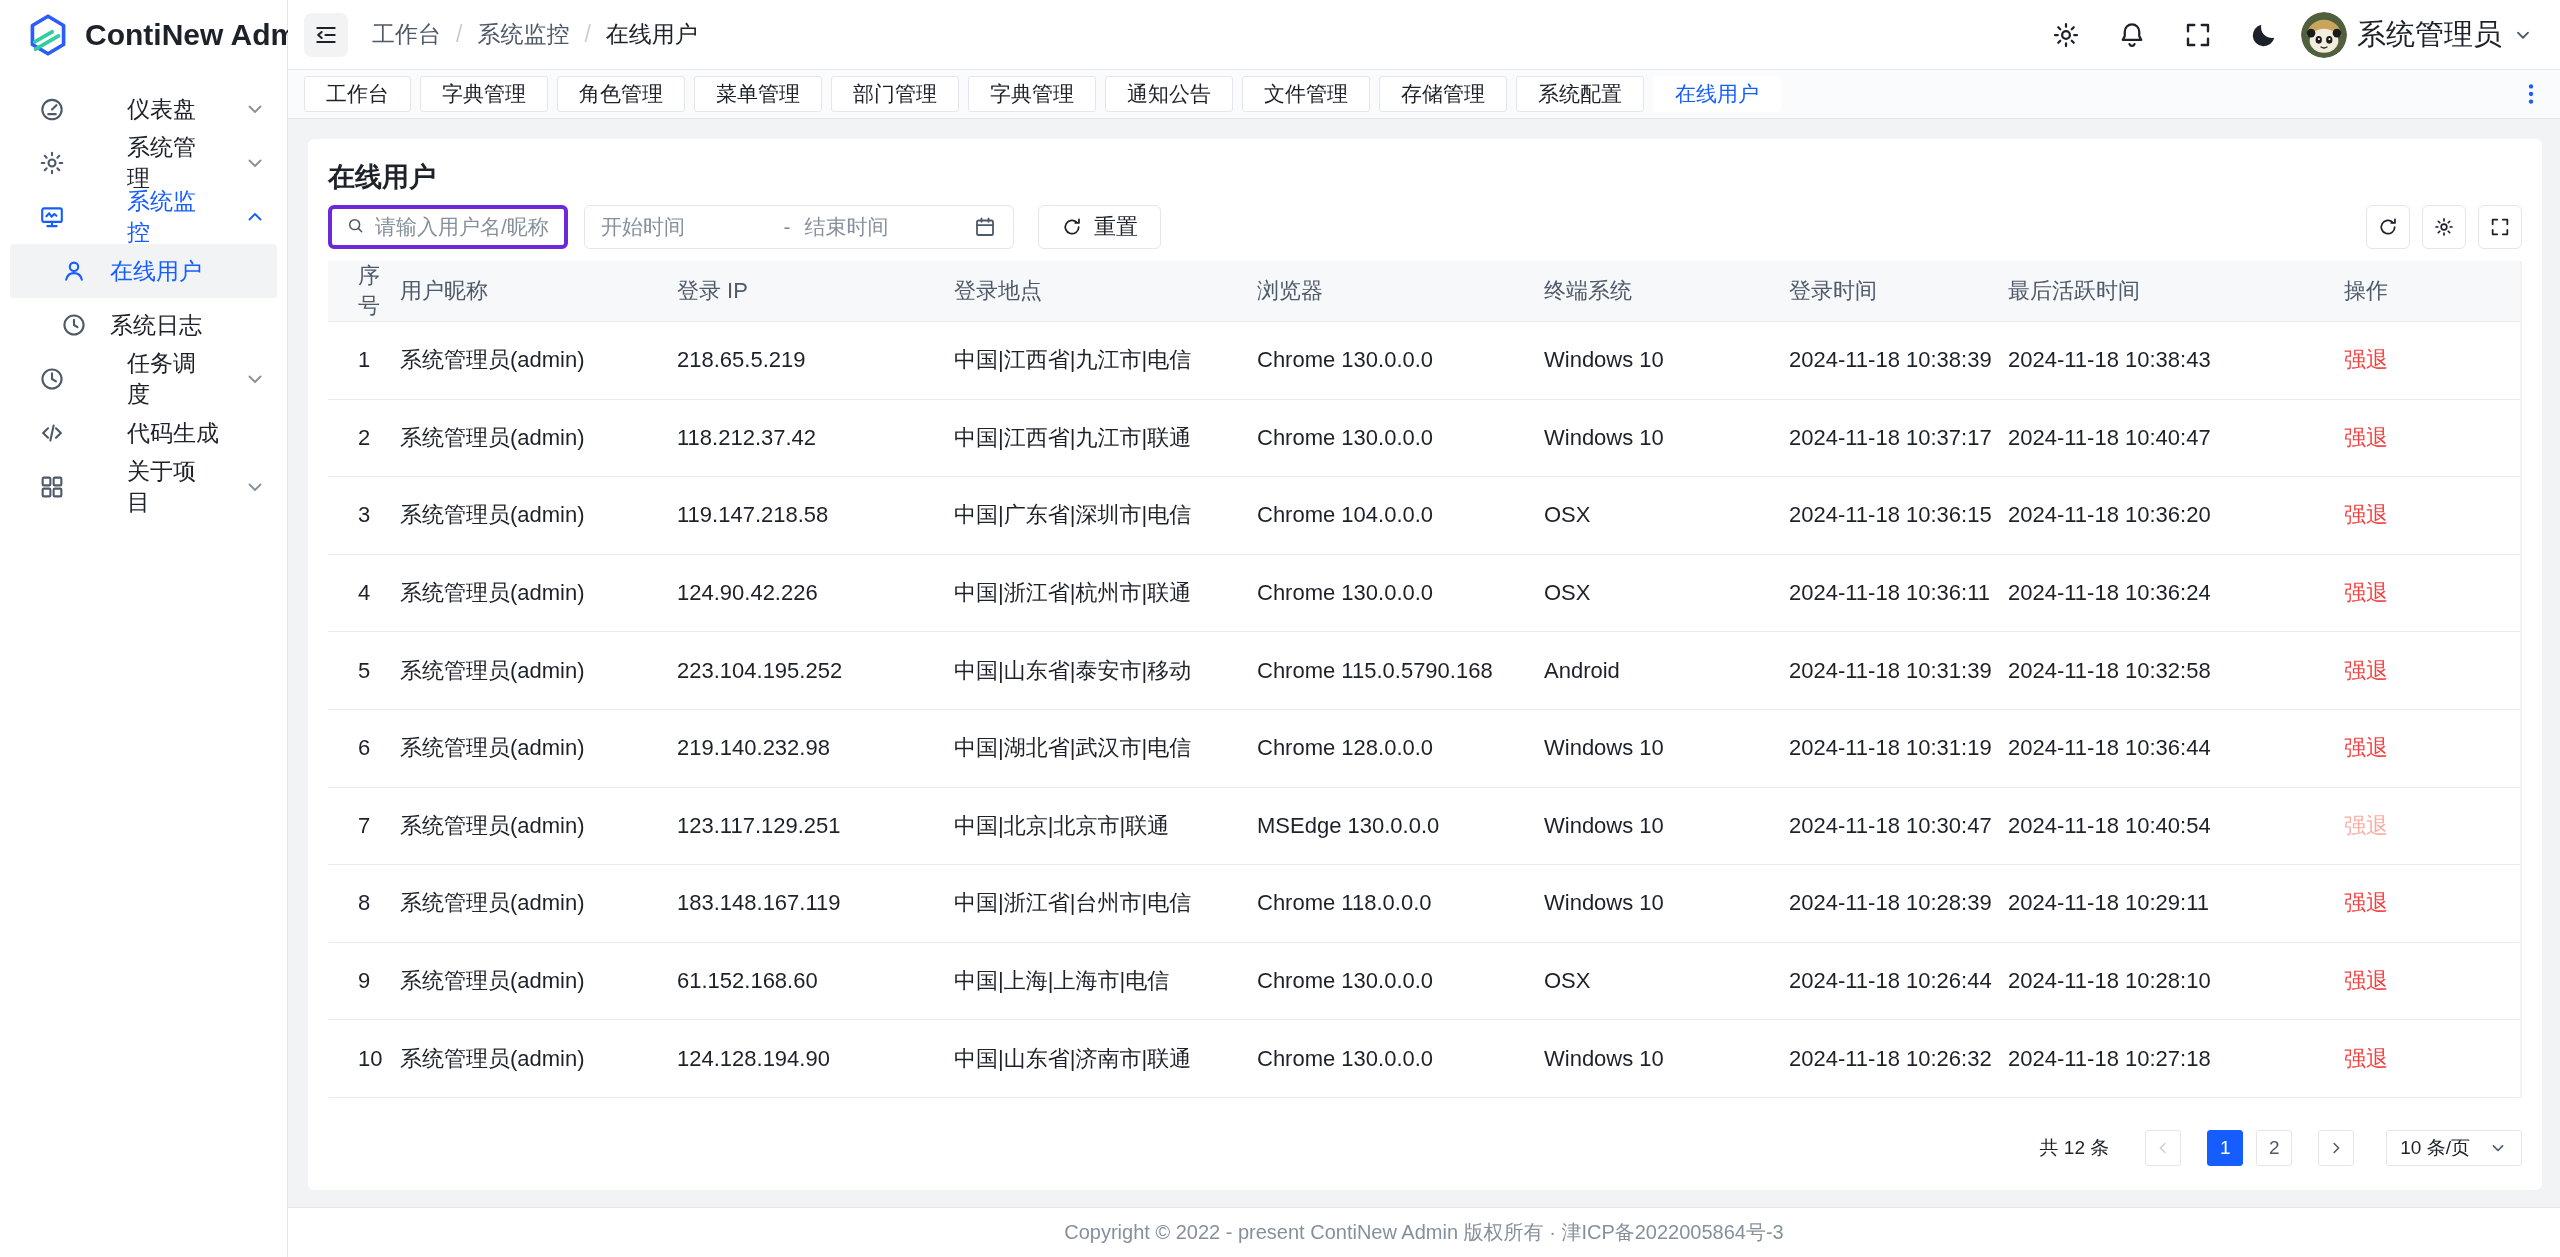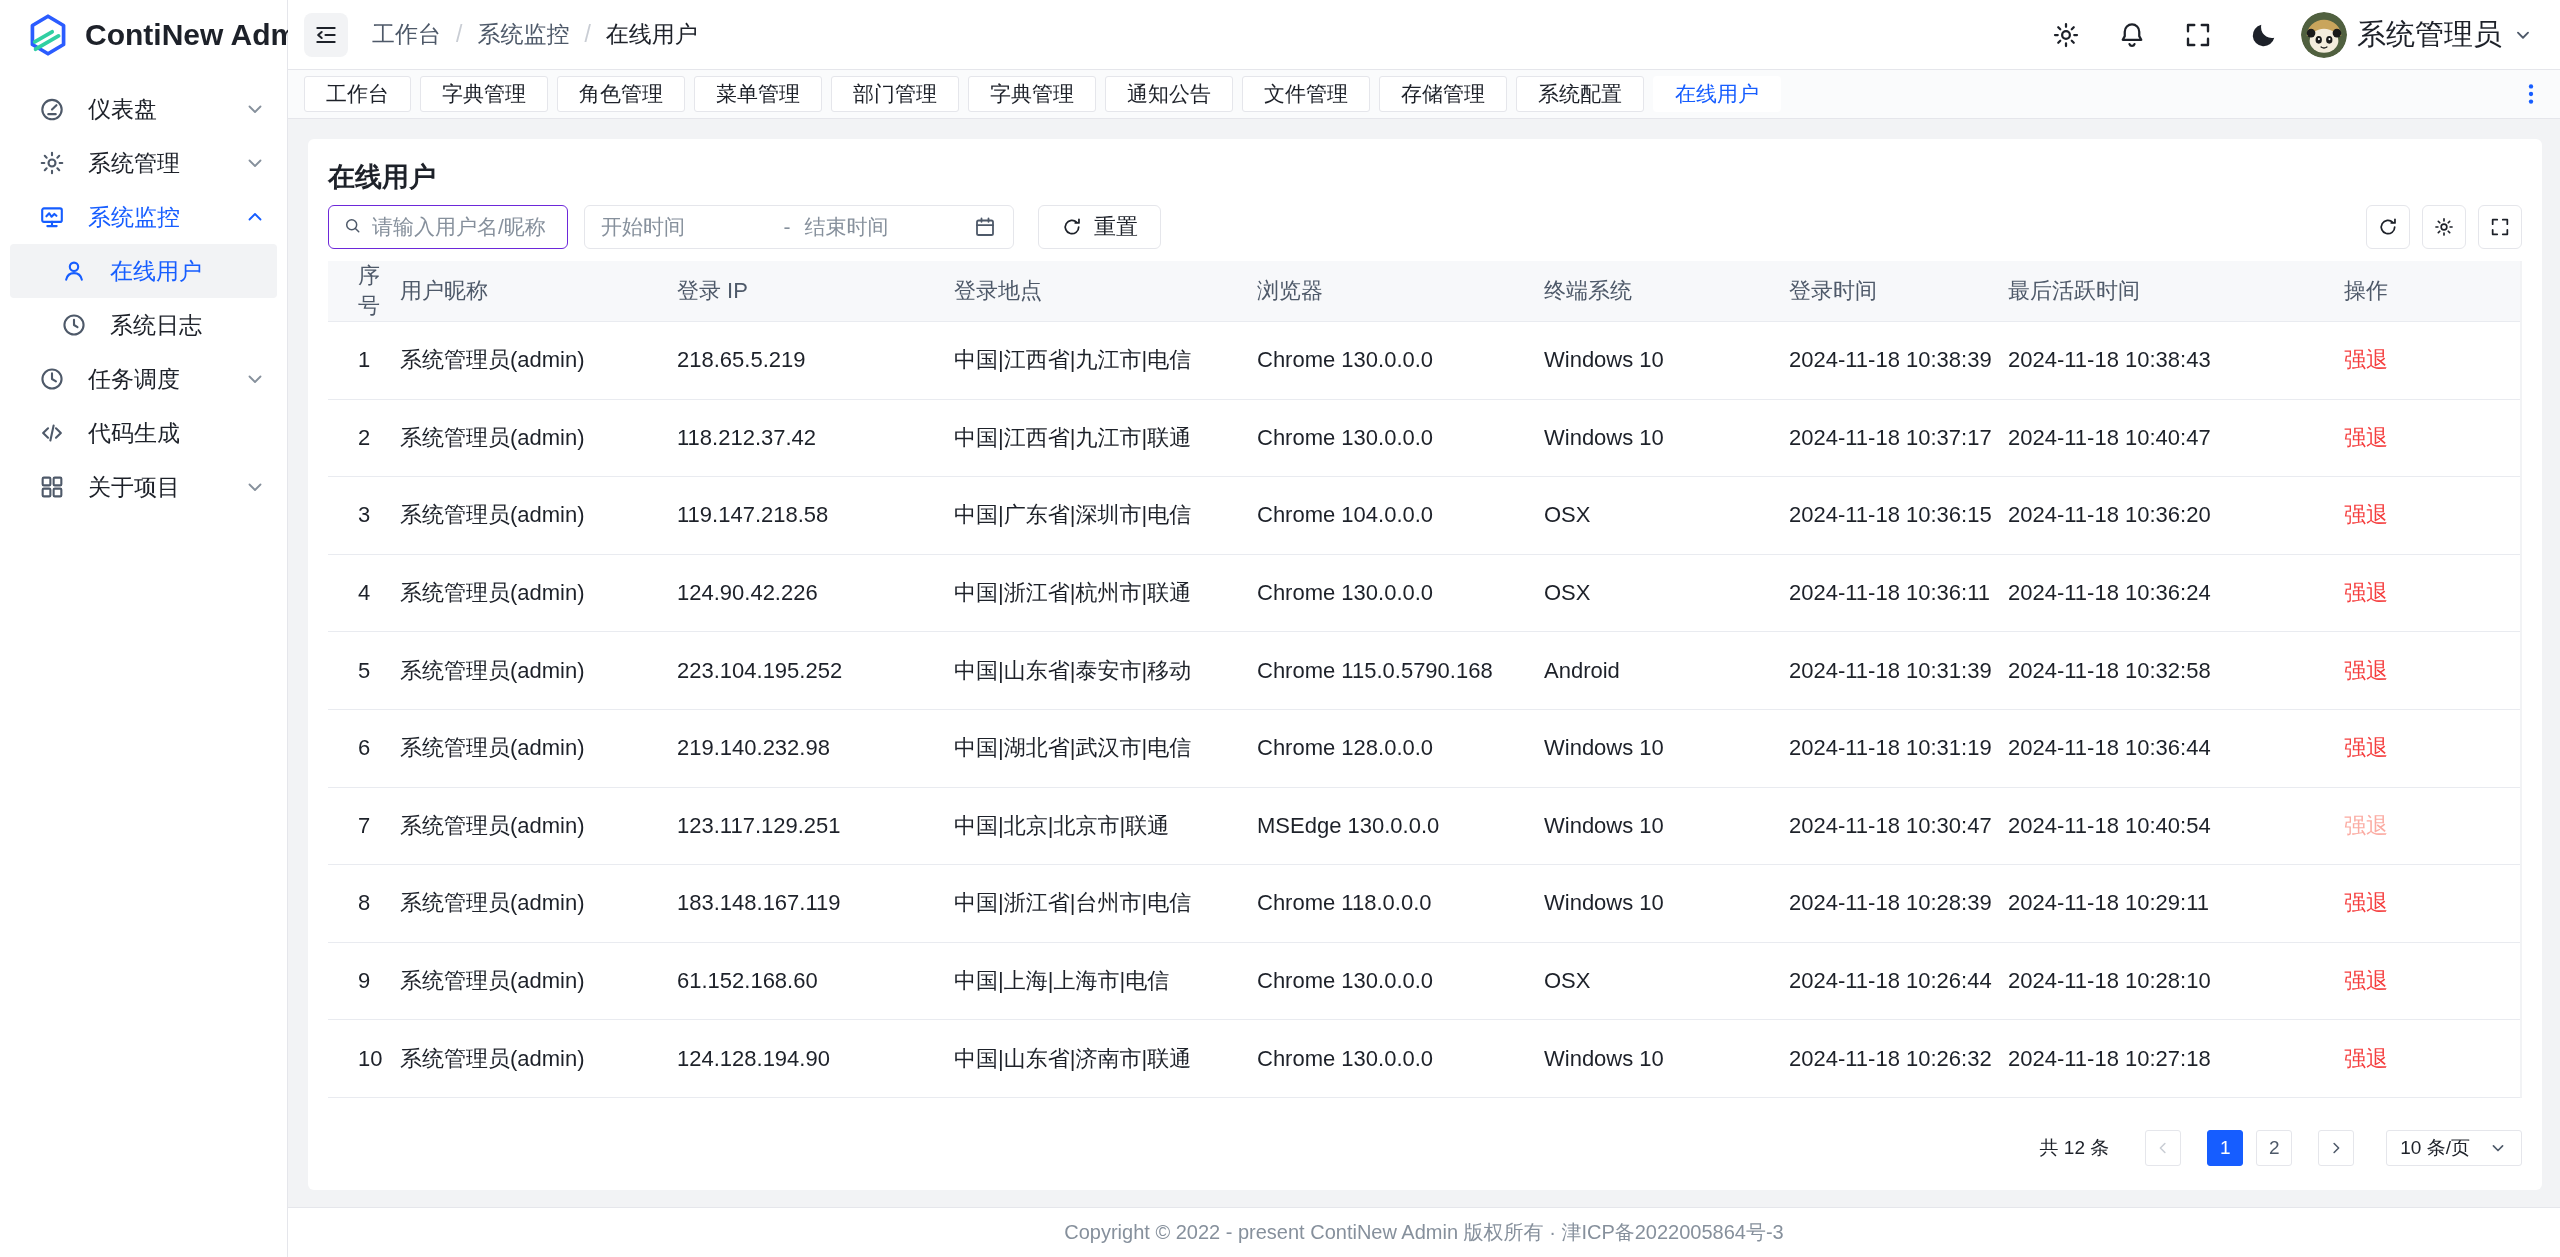--- a/index.html
+++ b/index.html
@@ -9,21 +9,21 @@
     color:#1d2129; background:#f2f3f5; overflow:hidden;
   }
   svg { display:block; }
   .app { display:flex; width:2560px; height:1257px; }
 
   
   .sidebar { width:288px; min-width:288px; background:#fff; border-right:1px solid #e5e6eb; display:flex; flex-direction:column; }
   .logo-row { height:70px; display:flex; align-items:center; padding-left:26px; gap:15px; }
   .logo-title { font-size:30px; font-weight:700; white-space:nowrap; }
   .menu { padding-top:12px; }
-  .menu-item { height:54px; display:flex; align-items:center; padding:0 20px 0 38px; font-size:23px; color:#1d2129; cursor:pointer; }
+  .menu-item { height:54px; display:flex; align-items:center; padding:0 20px 0 38px; font-size:23px; color:#1d2129; cursor:pointer;gap:39px; }
   .menu-item .mi-icon { width:28px; height:28px; margin-right:22px; color:#4e5969; }
   .menu-item .mi-label { flex:1; }
   .menu-item .chev { width:24px; height:24px; color:#86909c; }
   .menu-item.active-parent, .menu-item.active-parent .mi-icon, .menu-item.active-parent .chev { color:#165dff; }
   .submenu-item { height:54px; margin:0 10px; border-radius:4px; display:flex; align-items:center; padding-left:50px; font-size:23px; color:#1d2129; cursor:pointer; }
   .submenu-item .mi-icon { width:28px; height:28px; margin-right:22px; color:#4e5969; }
   .submenu-item.active { background:#f2f3f5; color:#165dff; }
   .submenu-item.active .mi-icon { color:#165dff; }
 
   
@@ -45,21 +45,21 @@
   .tab { height:36px; padding:0 21px; display:flex; align-items:center; background:#fff; border:1px solid #e5e6eb; border-radius:3px; font-size:21px; color:#1d2129; white-space:nowrap; cursor:pointer; }
   .tab.active { color:#165dff; border-color:#fff; }
   .tabbar-more { margin-left:auto; width:26px; height:26px; color:#165dff; cursor:pointer; }
 
   .content { flex:1; padding:20px 20px 17px; display:flex; min-height:0; }
   .card { flex:1; background:#fff; border-radius:6px; padding:14px 20px 24px; display:flex; flex-direction:column; min-height:0; }
 
   .page-title { font-size:27px; font-weight:600; height:48px; display:flex; align-items:center; }
 
   .filters { display:flex; align-items:center; margin-top:4px; }
-  .search-box { width:240px; height:44px; border:1px solid #6d28d9; border-radius:6px; display:flex; align-items:center; padding:0 14px; gap:10px; background:#fff; }
+  .search-box { width:240px; height:44px; border:4px solid #6d28d9; border-radius:6px; display:flex; align-items:center; padding:0 14px; gap:10px; background:#fff; }
   .search-box .s-icon { width:22px; height:22px; color:#4e5969; }
   .search-box input { border:none; outline:none; width:100%; font-size:21px; font-family:"Liberation Sans",sans-serif; color:#1d2129; background:transparent; }
   .search-box input::placeholder { color:#86909c; }
   .date-range { width:430px; height:44px; margin-left:16px; border:1px solid #e5e6eb; border-radius:6px; display:flex; align-items:center; padding:0 16px; font-size:21px; color:#86909c; background:#fff; }
   .date-range .d-start { flex:1; }
   .date-range .d-sep { padding:0 14px; }
   .date-range .d-end { flex:1; }
   .date-range .cal-icon { width:24px; height:24px; color:#4e5969; }
   .reset-btn { margin-left:24px; height:44px; border:1px solid #e5e6eb; border-radius:6px; background:#fff; display:flex; align-items:center; gap:11px; padding:0 22px; font-size:22px; color:#1d2129; cursor:pointer; }
   .reset-btn .r-icon { width:22px; height:22px; }

